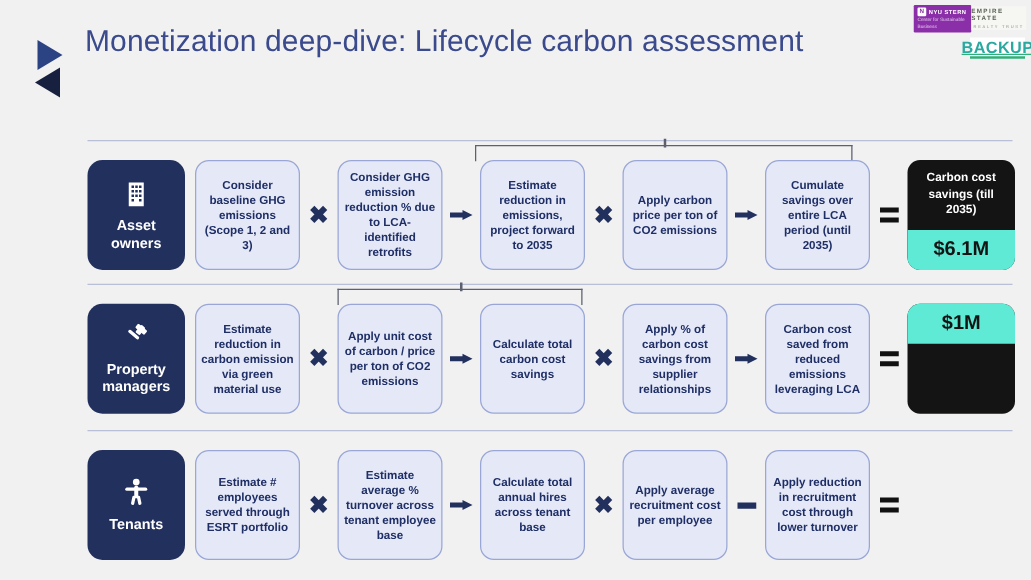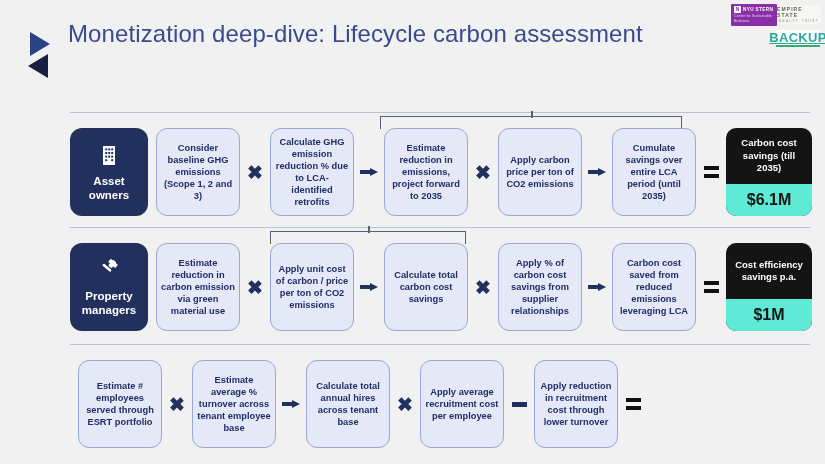--- a/index.html
+++ b/index.html
@@ -164,21 +164,21 @@
           <rect x="4.2" y="15.2" width="2" height="2" fill="#22305e"></rect>
           <rect x="10.2" y="15.2" width="2" height="2" fill="#22305e"></rect>
         </svg>
       </span>
       <span class="alabel">Asset
 owners</span>
     </div>
     <div class="gap"></div>
     <div class="step">Consider baseline GHG emissions (Scope 1, 2 and 3)</div>
     <div class="op times">✖</div>
-    <div class="step">Calculate GHG emission reduction % due to LCA-identified retrofits</div>
+    <div class="step">Consider GHG emission reduction % due to LCA-identified retrofits</div>
     <div class="op">
         <span class="arrow"></span>
       </div>
     <div class="step">Estimate reduction in emissions, project forward to 2035</div>
     <div class="op times">✖</div>
     <div class="step">Apply carbon price per ton of CO2 emissions</div>
     <div class="op">
         <span class="arrow"></span>
       </div>
     <div class="step">Cumulate savings over entire LCA period (until 2035)</div>
@@ -214,26 +214,37 @@
     <div class="op times">✖</div>
     <div class="step">Apply % of carbon cost savings from supplier relationships</div>
     <div class="op">
         <span class="arrow"></span>
       </div>
     <div class="step">Carbon cost saved from reduced emissions leveraging LCA</div>
     <div class="op">
         <span class="eq"></span>
       </div>
     <div class="result">
-      <div class="rtop">Cost efficiency savings p.a.</div>
       <div class="rbot">$1M</div>
     </div>
   </div>
 
   <div class="row row3">
+    <div class="actor">
+      <span class="ic">
+        <svg class="svgic" width="22" height="23" viewBox="0 0 22 23" aria-hidden="true">
+          <circle cx="11" cy="3.6" r="2.7" fill="#ffffff"></circle>
+          <rect x="9.4" y="6.6" width="3.2" height="10" rx="1.2" fill="#ffffff"></rect>
+          <rect x="2.2" y="8.0" width="17.6" height="2.6" rx="1.3" fill="#ffffff"></rect>
+          <rect x="7.4" y="14.5" width="2.6" height="7.5" rx="1.2" fill="#ffffff" transform="rotate(12 8.7 18)"></rect>
+          <rect x="12.0" y="14.5" width="2.6" height="7.5" rx="1.2" fill="#ffffff" transform="rotate(-12 13.3 18)"></rect>
+        </svg>
+      </span>
+      <span class="alabel">Tenants</span>
+    </div>
     <div class="gap"></div>
     <div class="step">Estimate # employees served through ESRT portfolio</div>
     <div class="op times">✖</div>
     <div class="step">Estimate average % turnover across tenant employee base</div>
     <div class="op">
         <span class="arrow"></span>
       </div>
     <div class="step">Calculate total annual hires across tenant base</div>
     <div class="op times">✖</div>
     <div class="step">Apply average recruitment cost per employee</div>

